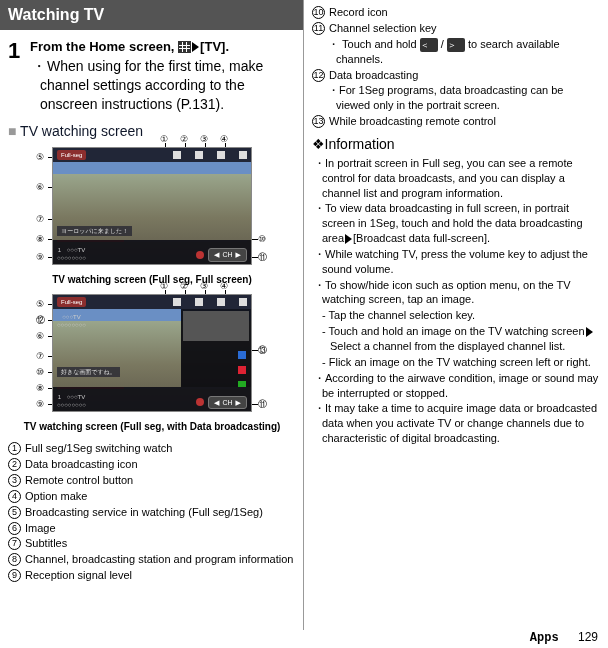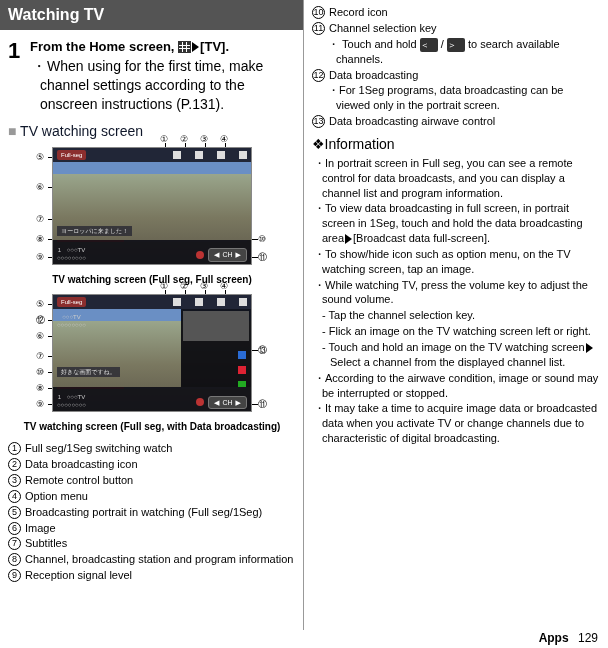--- a/index.html
+++ b/index.html
@@ -32,21 +32,21 @@
 .num-circle { display: inline-block; width: 13px; height: 13px; border: 1px solid #000; border-radius: 50%; font-size: 9px; line-height: 11px; text-align: center; vertical-align: baseline; font-family: sans-serif; }
 .legend-row { display: flex; align-items: center; margin: 1px 0; font-size: 11px; }
 .legend-row .num-circle { flex-shrink: 0; margin-right: 4px; }
 .info-h { font-size: 14px; font-weight: normal; margin: 6px 0 2px 0; }
 .info-list { }
 .info-item { padding-left: 10px; text-indent: -8px; margin: 1px 0; font-size: 11px; }
 .info-item::before { content: "・"; }
 .sub-item { padding-left: 18px; text-indent: -8px; margin: 1px 0; font-size: 11px; }
 .sub-item::before { content: "- "; }
 .footer { position: absolute; bottom: 2px; right: 10px; font-size: 12px; }
-.footer-label { font-weight: bold; margin-right: 6px; }
+.footer-label { font-weight: bold; margin-right: 16px; font-family: Liberation Mono, monospace; }
 .inline-icon { display: inline-block; width: 13px; height: 12px; background: #333; vertical-align: middle; position: relative; }
 .grid3 { background: #333; position: relative; }
 .grid3::after { content: ""; position: absolute; inset: 1px; background: linear-gradient(#fff,#fff) 33% 0/1px 100% no-repeat, linear-gradient(#fff,#fff) 66% 0/1px 100% no-repeat, linear-gradient(#fff,#fff) 0 33%/100% 1px no-repeat, linear-gradient(#fff,#fff) 0 66%/100% 1px no-repeat; }
 .play-tri { width: 0; height: 0; display: inline-block; border-top: 5px solid transparent; border-bottom: 5px solid transparent; border-left: 7px solid #000; vertical-align: middle; margin: 0 1px; }
 .key-box { display: inline-block; width: 18px; height: 14px; background: #333; color: #fff; text-align: center; font-size: 9px; line-height: 14px; vertical-align: middle; border-radius: 2px; }
 .callout { position: absolute; font-size: 9px; }
 .call-line-h { position: absolute; height: 1px; background: #000; }
 .call-line-v { position: absolute; width: 1px; background: #000; }
 .thumb-data { position: absolute; right: 0; top: 14px; width: 70px; bottom: 24px; background: rgba(10,10,15,.92); }
 .thumb-color { display: inline-block; width: 8px; height: 8px; margin: 1px; }
@@ -209,25 +209,25 @@
     <div class="legend-row">
         <span class="num-circle">2</span>
         <span>Data broadcasting icon</span>
       </div>
     <div class="legend-row">
         <span class="num-circle">3</span>
         <span>Remote control button</span>
       </div>
     <div class="legend-row">
         <span class="num-circle">4</span>
-        <span>Option menu</span>
+        <span>Option make</span>
       </div>
     <div class="legend-row">
         <span class="num-circle">5</span>
-        <span>Broadcasting portrait in watching (Full seg/1Seg)</span>
+        <span>Broadcasting service in watching (Full seg/1Seg)</span>
       </div>
     <div class="legend-row">
         <span class="num-circle">6</span>
         <span>Image</span>
       </div>
     <div class="legend-row">
         <span class="num-circle">7</span>
         <span>Subtitles</span>
       </div>
     <div class="legend-row">
@@ -252,32 +252,32 @@
     <div class="info-item" style="padding-left:24px;">
       <span>Touch and hold </span><span class="key-box">＜</span><span> / </span><span class="key-box">＞</span><span> to search available channels.</span>
     </div>
     <div class="legend-row">
         <span class="num-circle">12</span>
         <span>Data broadcasting</span>
       </div>
     <div class="info-item" style="padding-left:24px;">For 1Seg programs, data broadcasting can be viewed only in the portrait screen.</div>
     <div class="legend-row">
         <span class="num-circle">13</span>
-        <span>Data broadcasting airwave control</span>
+        <span>While broadcasting remote control</span>
       </div>
 
     <div class="info-h">❖Information</div>
     <div class="info-list">
       <div class="info-item">In portrait screen in Full seg, you can see a remote control for data broadcasts, and you can display a channel list and program information.</div>
       <div class="info-item"><span>To view data broadcasting in full screen, in portrait screen in 1Seg, touch and hold the data broadcasting area</span><span class="play-tri"></span><span>[Broadcast data full-screen].</span></div>
+      <div class="info-item">While watching TV, press the volume key to adjust the sound volume.</div>
       <div class="info-item">To show/hide icon such as option menu, on the TV watching screen, tap an image.</div>
-      <div class="info-item">While watching TV, press the volume key to adjust the sound volume.</div>
       <div class="sub-item">Tap the channel selection key.</div>
+      <div class="sub-item"><span>Touch and hold an image on the TV watching screen</span><span class="play-tri"></span><span>Select a channel from the displayed channel list.</span></div>
       <div class="sub-item">Flick an image on the TV watching screen left or right.</div>
-      <div class="sub-item"><span>Touch and hold an image on the TV watching screen</span><span class="play-tri"></span><span>Select a channel from the displayed channel list.</span></div>
       <div class="info-item">According to the airwave condition, image or sound may be interrupted or stopped.</div>
       <div class="info-item">It may take a time to acquire image data or broadcasted data when you activate TV or change channels due to characteristic of digital broadcasting.</div>
     </div>
   </div>
 </div>
 
 <div class="footer">
   <span class="footer-label">Apps</span>
   <span>129</span>
 </div>

